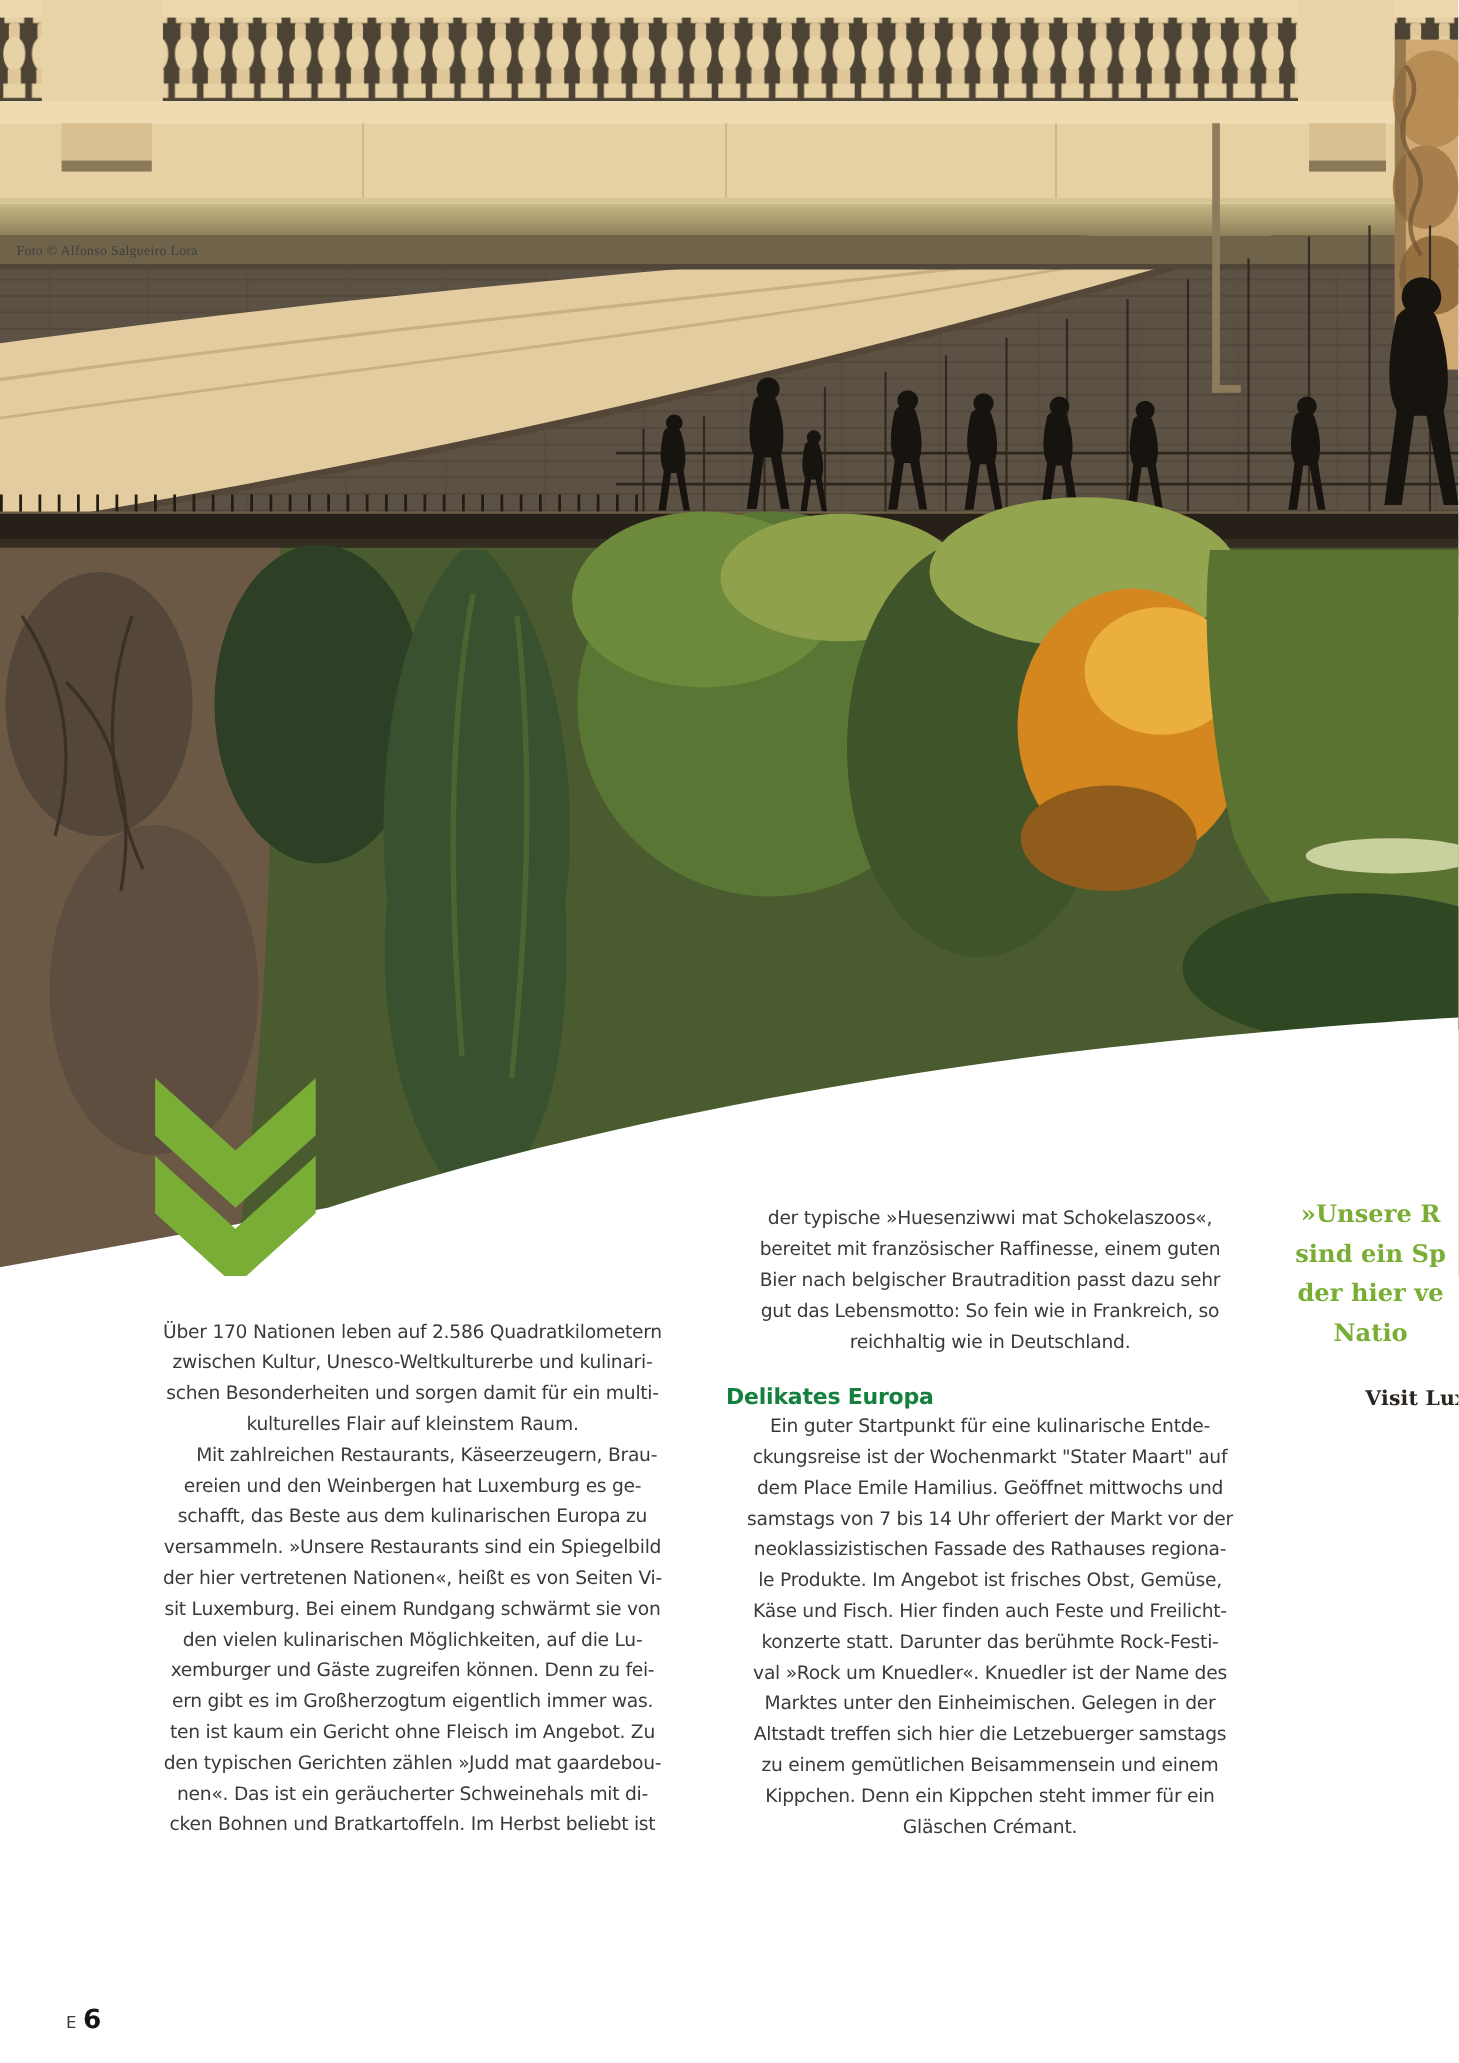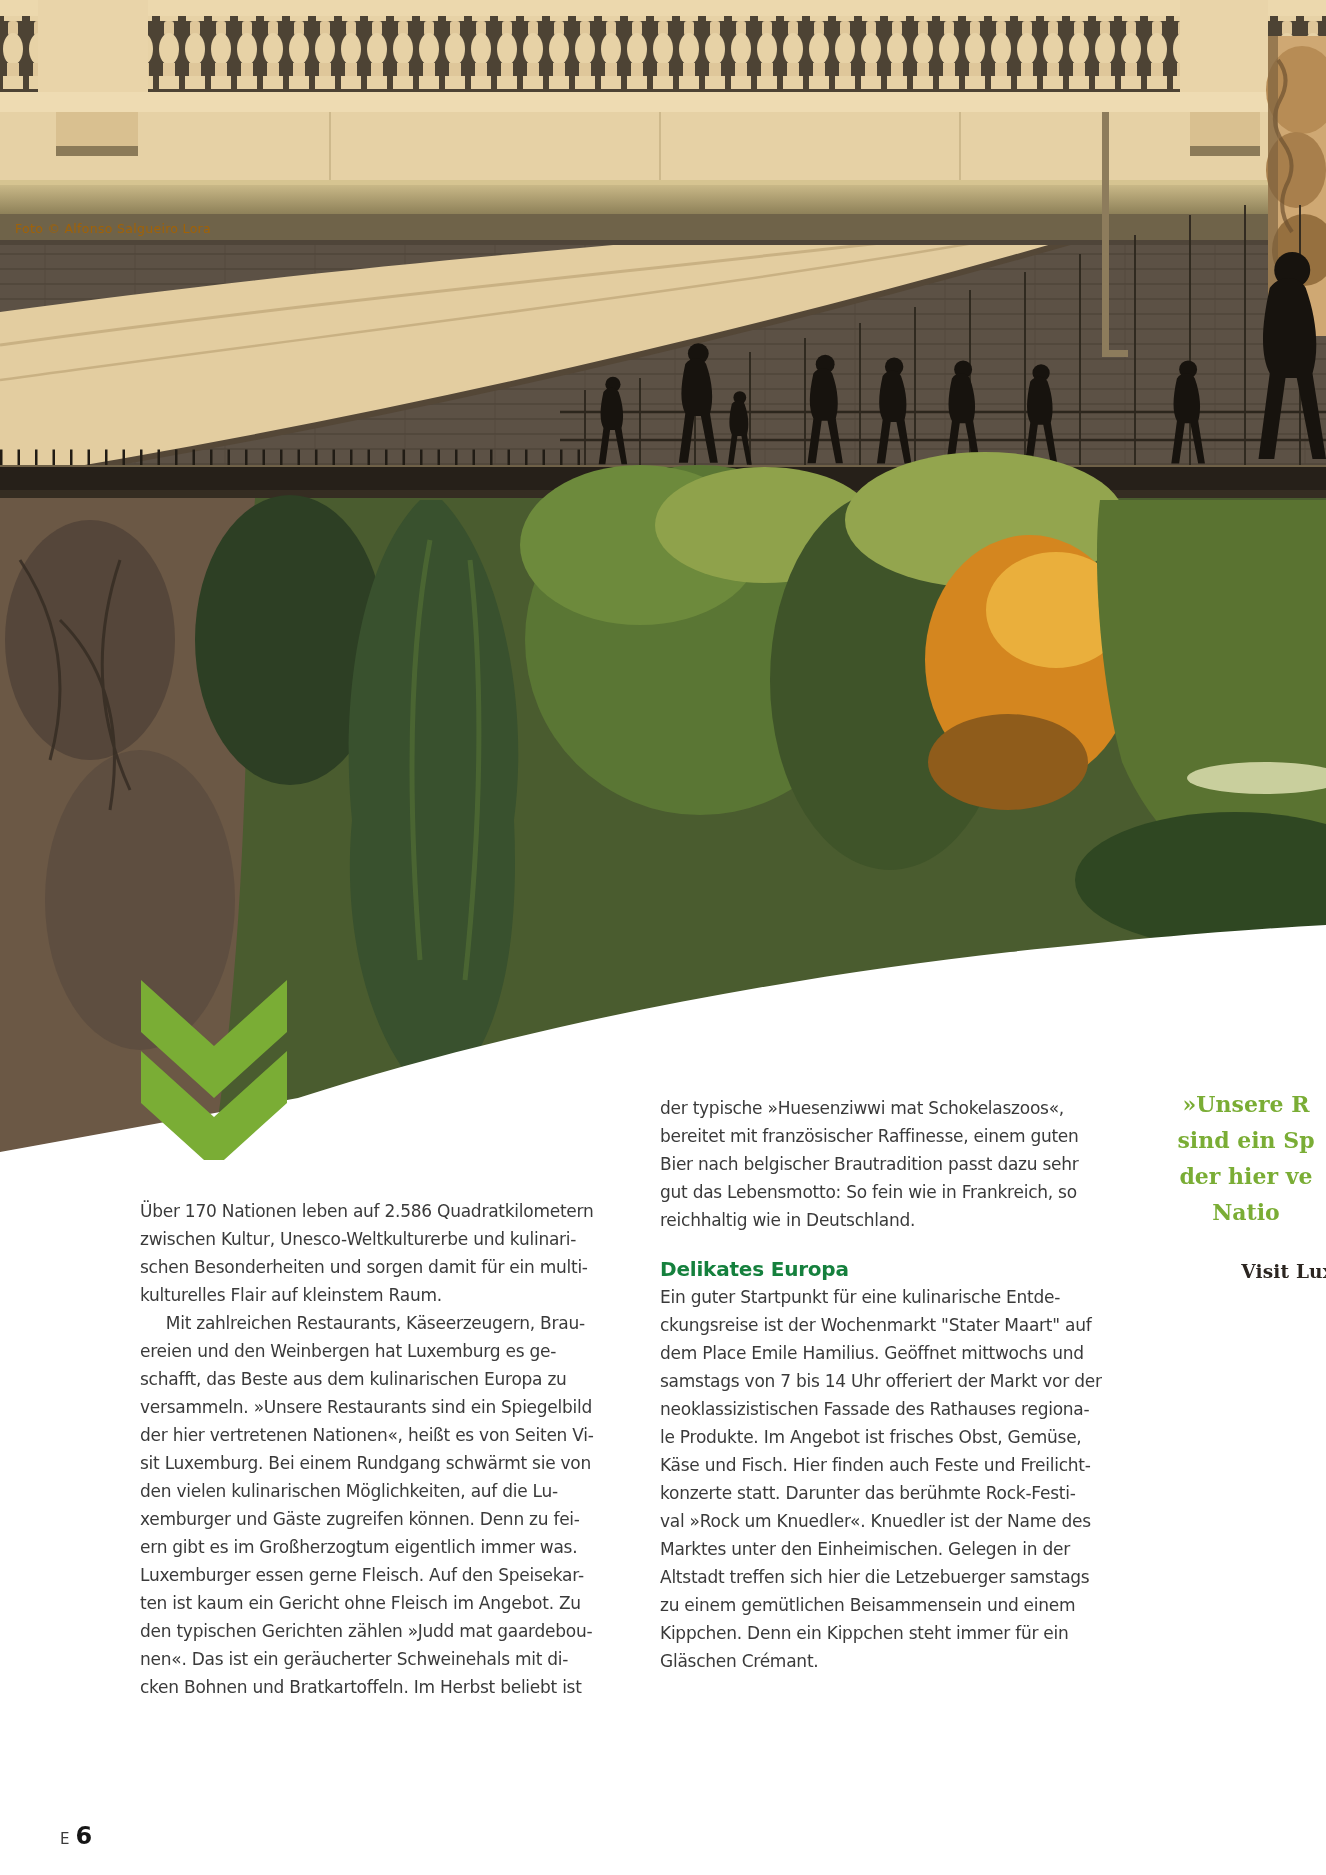--- a/index.html
+++ b/index.html
@@ -1,23 +1,23 @@
 <!DOCTYPE html>
 <html><head>
 <meta charset="utf-8">
 <style>
   html,body{margin:0;padding:0;background:#ffffff;}
   #page{position:relative;width:1326px;height:1875px;background:#ffffff;overflow:hidden;
         font-family:"DejaVu Sans","Liberation Sans",sans-serif;}
   #photo-wrap{position:absolute;left:0;top:0;width:1326px;height:1160px;}
   #photo-wrap svg{display:block;}
   .photo-credit{position:absolute;left:15px;top:221px;font-size:12.5px;letter-spacing:.3px;
-        color:#a16207;}
+        color:#404040;font-family:Liberation Serif, serif;}
   .textcol{position:absolute;color:#3a3a3a;font-size:17px;line-height:28px;letter-spacing:-0.25px;}
-  .textcol .lines div{white-space:pre;height:28px;}
+  .textcol .lines div{white-space:pre;height:28px;text-align:center;}
   #left-col{left:140px;top:1197px;width:470px;}
   #right-col{left:660px;top:1094px;width:480px;}
   .col-heading{font-weight:bold;font-size:20px;color:#15803d;letter-spacing:-0.2px;
         margin-top:22px;height:26px;line-height:26px;}
   .para2{margin-top:1px;}
   #pull-quote{position:absolute;left:1156px;top:1086px;width:180px;text-align:center;
         font-family:"DejaVu Serif","Liberation Serif",serif;font-weight:bold;
         font-size:22px;line-height:36px;color:#7aad35;}
   #pull-quote .lines div{white-space:pre;height:36px;}
   #quote-attrib{margin-top:24px;text-align:right;padding-right:2px;
@@ -183,21 +183,20 @@
         <div>kulturelles Flair auf kleinstem Raum.</div>
         <div>     Mit zahlreichen Restaurants, Käseerzeugern, Brau-</div>
         <div>ereien und den Weinbergen hat Luxemburg es ge-</div>
         <div>schafft, das Beste aus dem kulinarischen Europa zu</div>
         <div>versammeln. »Unsere Restaurants sind ein Spiegelbild</div>
         <div>der hier vertretenen Nationen«, heißt es von Seiten Vi-</div>
         <div>sit Luxemburg. Bei einem Rundgang schwärmt sie von</div>
         <div>den vielen kulinarischen Möglichkeiten, auf die Lu-</div>
         <div>xemburger und Gäste zugreifen können. Denn zu fei-</div>
         <div>ern gibt es im Großherzogtum eigentlich immer was.</div>
-        <div>Luxemburger essen gerne Fleisch. Auf den Speisekar-</div>
         <div>ten ist kaum ein Gericht ohne Fleisch im Angebot. Zu</div>
         <div>den typischen Gerichten zählen »Judd mat gaardebou-</div>
         <div>nen«. Das ist ein geräucherter Schweinehals mit di-</div>
         <div>cken Bohnen und Bratkartoffeln. Im Herbst beliebt ist</div>
       </div>
   </div>
 
   <div id="right-col" class="textcol">
     <div class="lines">
         <div>der typische »Huesenziwwi mat Schokelaszoos«,</div>

